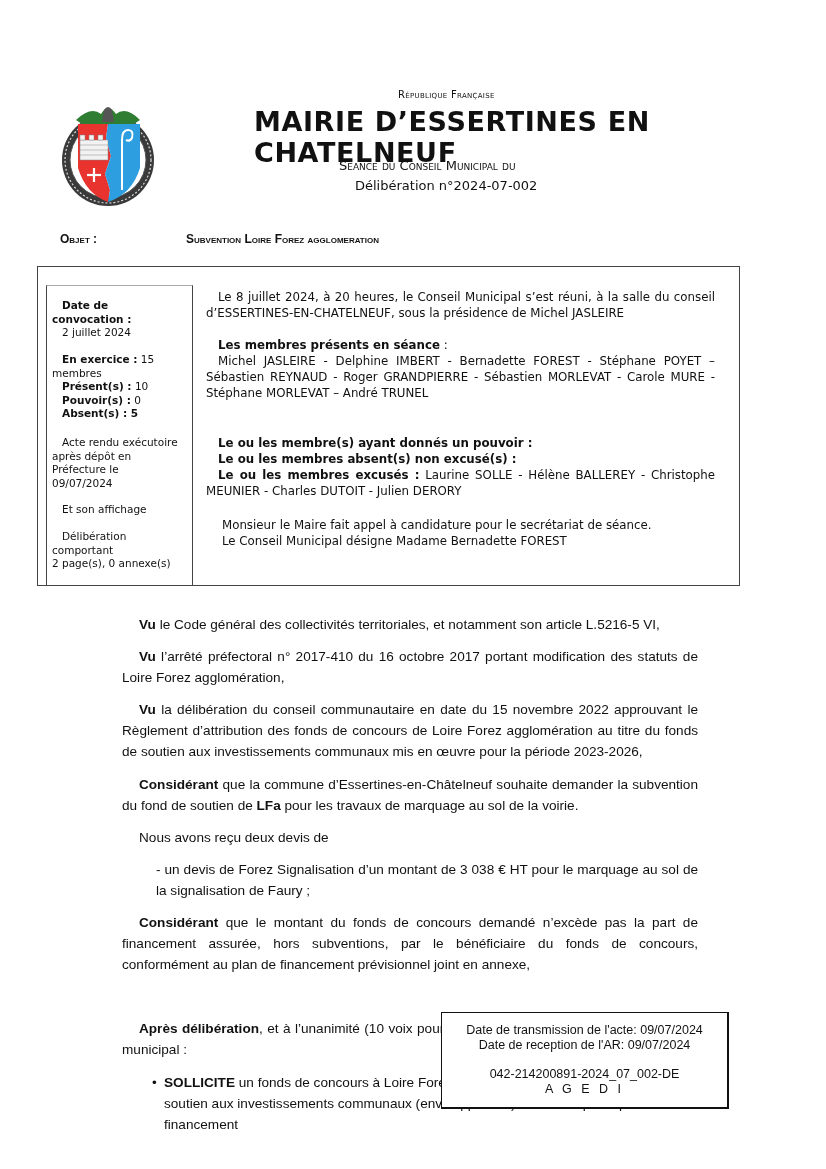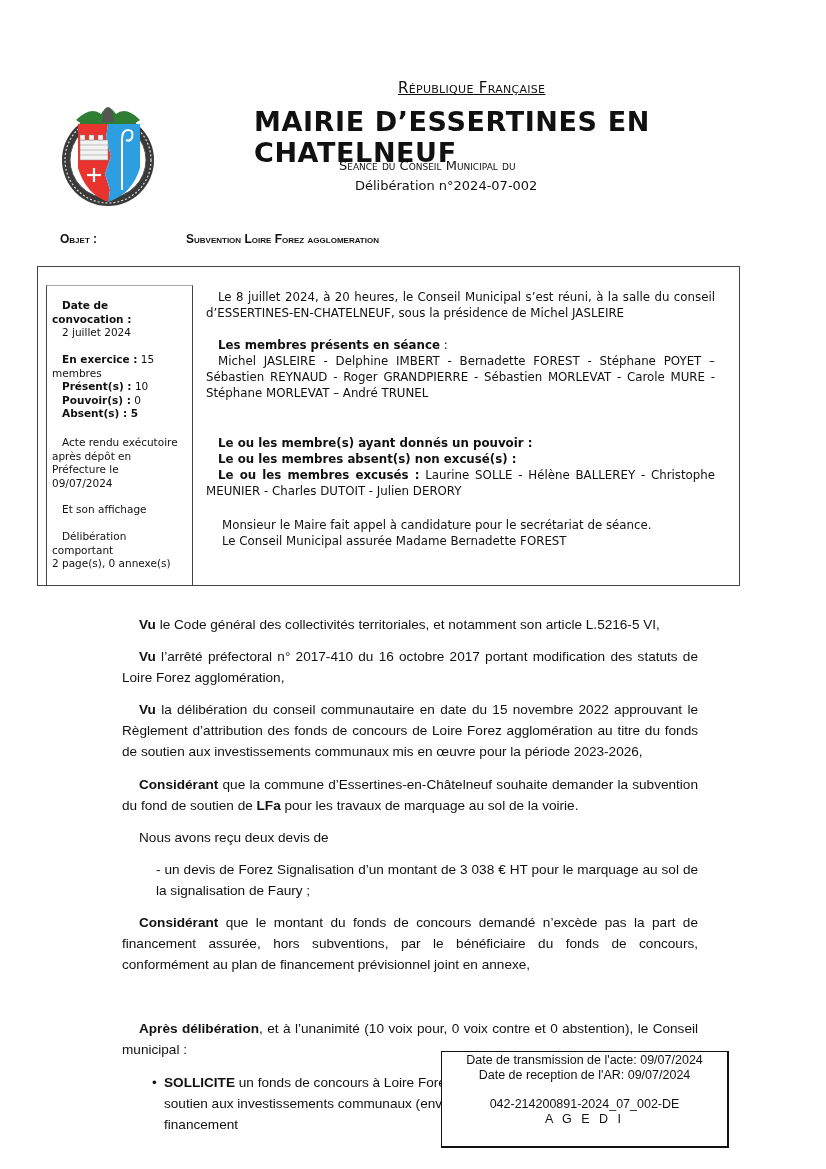--- a/index.html
+++ b/index.html
@@ -1,21 +1,21 @@
 <!DOCTYPE html>
 <html><head>
 <meta charset="utf-8">
 <style>
   html, body { margin: 0; padding: 0; background: #ffffff; }
   body { width: 826px; height: 1169px; position: relative; overflow: hidden; color: #111; font-family: "DejaVu Sans", sans-serif; }
   .abs { position: absolute; }
 
   
   #crest { left: 56px; top: 98px; width: 104px; height: 110px; }
-  .rep { left: 398px; top: 79px; font-size: 15px; letter-spacing: 0.3px; font-variant: small-caps; text-decoration: underline; }
+  .rep { left: 398px; top: 89px; font-size: 10px; letter-spacing: 0.3px; font-variant: small-caps; }
   .title { left: 254px; top: 106px; font-size: 27px; font-weight: bold; letter-spacing: 0.6px; }
   .seance { left: 339px; top: 158px; font-size: 13px; font-variant: small-caps; }
   .delib { left: 355px; top: 178px; font-size: 13px; }
   .objet-label { left: 60px; top: 232px; font-size: 12px; font-weight: bold; font-variant: small-caps; font-family: "Liberation Sans", sans-serif; }
   .objet-value { left: 186px; top: 232px; font-size: 12px; font-weight: bold; font-variant: small-caps; font-family: "Liberation Sans", sans-serif; }
 
   
   .outer-box { left: 37px; top: 266px; width: 703px; height: 320px; border: 1px solid #444; box-sizing: border-box; }
   .inner-box { left: 46px; top: 285px; width: 147px; height: 300px; border-left: 1px solid #444; border-right: 1px solid #444; border-top: 1px solid #aaa; box-sizing: border-box; }
   .side { font-size: 10.5px; line-height: 13.5px; left: 52px; width: 140px; }
@@ -28,21 +28,21 @@
   
   .body { left: 101px; width: 608px; font-family: "Liberation Sans", sans-serif; font-size: 13.6px; line-height: 21.1px; }
   .body p { margin: 11px; }
   .body .ind { text-indent: 17px; }
   .body .sub { padding-left: 44px; }
   .body b { font-weight: bold; }
   .bul { padding-left: 52px; position: relative; }
   .bul .dot { position: absolute; left: 40px; top: 0; }
 
   
-  .stamp { left: 441px; top: 1051px; width: 288px; height: 97px; border: 1.5px solid #111; border-bottom-width: 2px; border-right-width: 2px; background: #fff; box-sizing: border-box; text-align: center; font-family: "Liberation Sans", sans-serif; font-size: 12.5px; line-height: 15px; padding-top: 1px; }
+  .stamp { left: 441px; top: 1012px; width: 288px; height: 97px; border: 1.5px solid #111; border-bottom-width: 2px; border-right-width: 2px; background: #fff; box-sizing: border-box; text-align: center; font-family: "Liberation Sans", sans-serif; font-size: 12.5px; line-height: 15px; padding-top: 10px; }
   .stamp .gap { height: 14px; }
   .stamp .agedi { letter-spacing: 3px; }
 </style>
 </head>
 <body>
 
 <svg id="crest" class="abs" viewBox="0 0 104 110">
   <circle cx="52" cy="62" r="46" fill="#3a3a3a"></circle>
   <circle cx="52" cy="62" r="38" fill="#ffffff" stroke="#555" stroke-width="1"></circle>
   <circle cx="52" cy="62" r="43" fill="none" stroke="#ddd" stroke-width="1.2" stroke-dasharray="2 2"></circle>
@@ -118,21 +118,21 @@
 </div>
 
 <div class="abs main" style="top:435px;left:206px;width:509px;">
   <div style="padding-left:12px;"><b>Le ou les membre(s) ayant donnés un pouvoir :</b></div>
   <div style="padding-left:12px;"><b>Le ou les membres absent(s) non excusé(s) :</b></div>
   <div class="just" style="text-indent:12px;"><b>Le ou les membres excusés :</b><span> Laurine SOLLE - Hélène BALLEREY - Christophe MEUNIER - Charles DUTOIT - Julien DERORY</span></div>
 </div>
 
 <div class="abs main" style="top:517px;left:206px;width:509px;">
   <div style="padding-left:16px;">Monsieur le Maire fait appel à candidature pour le secrétariat de séance.</div>
-  <div style="padding-left:16px;">Le Conseil Municipal assurée Madame Bernadette FOREST</div>
+  <div style="padding-left:16px;">Le Conseil Municipal désigne Madame Bernadette FOREST</div>
 </div>
 
 <div class="abs body" style="top:603px;">
   <p class="ind"><b>Vu</b><span> le Code général des collectivités territoriales, et notamment son article L.5216-5 VI,</span></p>
   <p class="ind just"><b>Vu</b><span> l’arrêté préfectoral n° 2017-410 du 16 octobre 2017 portant modification des statuts de Loire Forez agglomération,</span></p>
   <p class="ind just"><b>Vu</b><span> la délibération du conseil communautaire en date du 15 novembre 2022 approuvant le Règlement d’attribution des fonds de concours de Loire Forez agglomération au titre du fonds de soutien aux investissements communaux mis en œuvre pour la période 2023-2026,</span></p>
   <p class="ind just"><b>Considérant</b><span> que la commune d’Essertines-en-Châtelneuf souhaite demander la subvention du fond de soutien de </span><b>LFa</b><span> pour les travaux de marquage au sol de la voirie.</span></p>
   <p class="ind">Nous avons reçu deux devis de</p>
   <p class="sub just">- un devis de Forez Signalisation d’un montant de 3 038 € HT pour le marquage au sol de la signalisation de Faury ;</p>
   <p class="ind just"><b>Considérant</b><span> que le montant du fonds de concours demandé n’excède pas la part de financement assurée, hors subventions, par le bénéficiaire du fonds de concours, conformément au plan de financement prévisionnel joint en annexe,</span></p>

